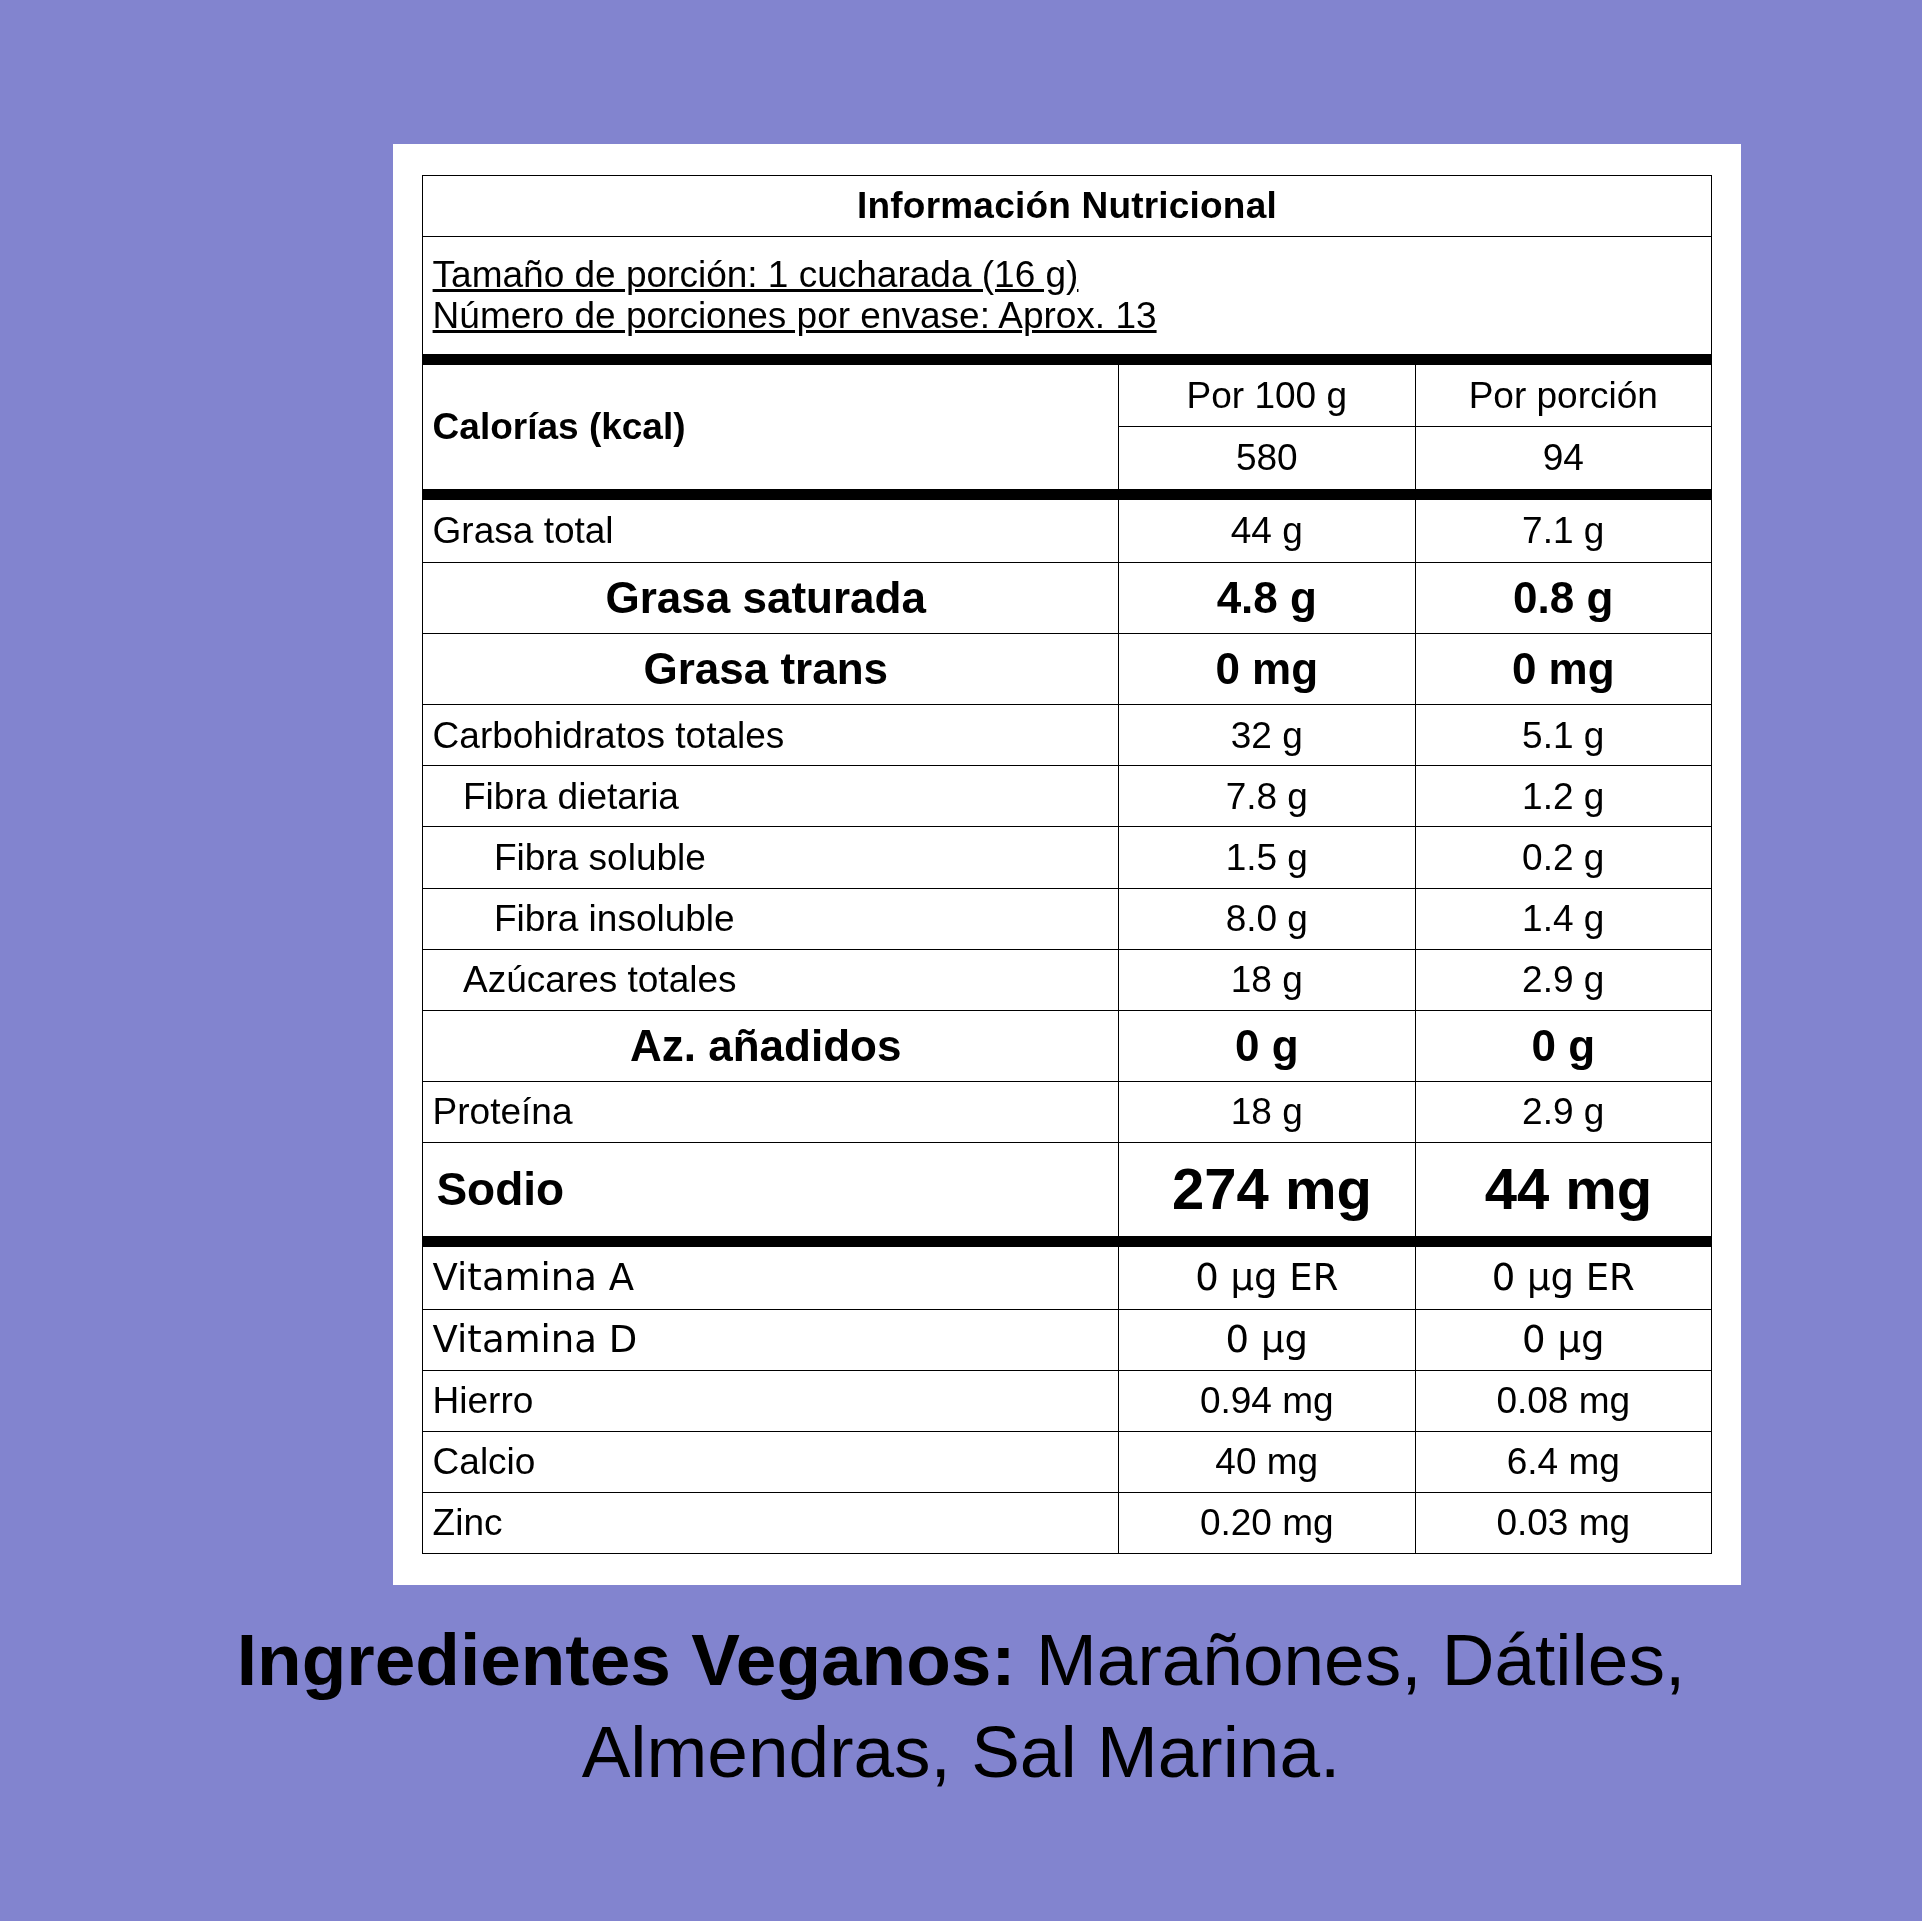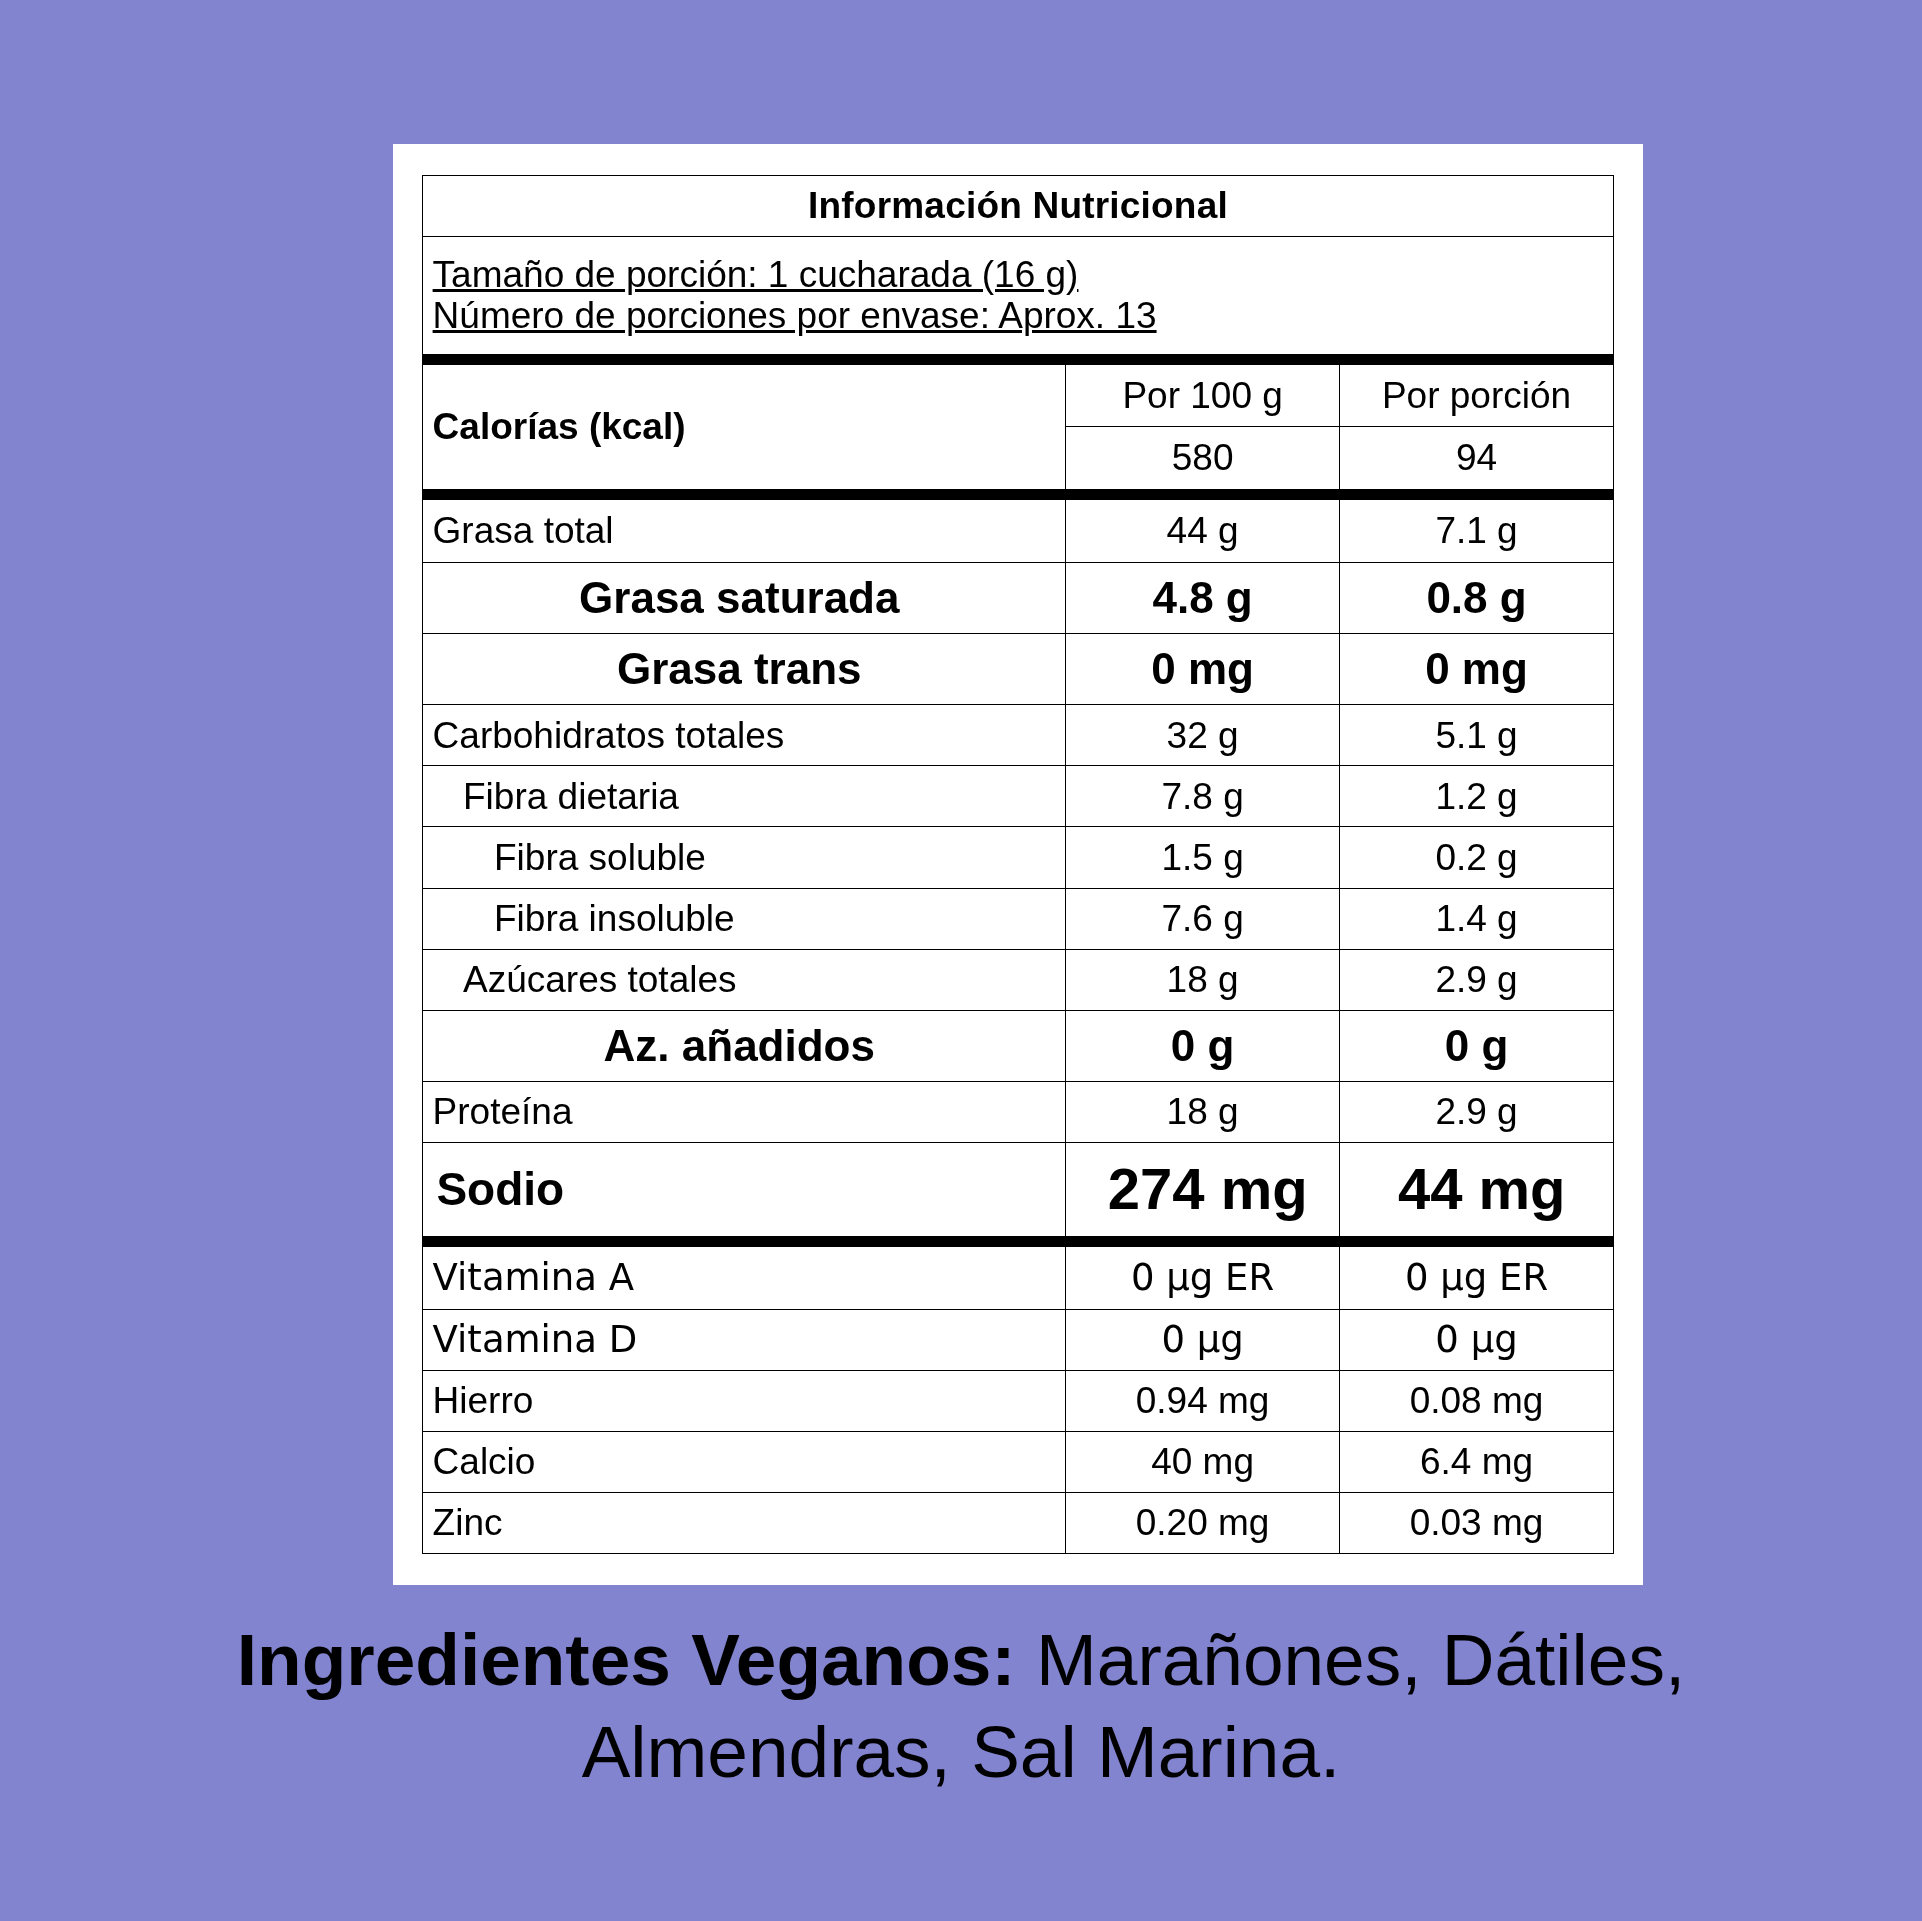--- a/index.html
+++ b/index.html
@@ -18,21 +18,21 @@
     position: relative;
     width: 1922px;
     height: 1921px;
   }
 
   
   .panel {
     position: absolute;
     left: 393px;
     top: 144px;
-    width: 1250px;
+    width: 1348px;
     height: 1441px;
     background: #ffffff;
     box-sizing: border-box;
     padding: 31px 29px 31px 29px;
   }
 
   table.nutri {
     width: 100%;
     height: 100%;
     border-collapse: collapse;
@@ -185,21 +185,21 @@
           <td class="n-value">7.8 g</td>
           <td class="n-value">1.2 g</td>
         </tr>
         <tr class="indent2">
           <td class="n-label">Fibra soluble</td>
           <td class="n-value">1.5 g</td>
           <td class="n-value">0.2 g</td>
         </tr>
         <tr class="indent2">
           <td class="n-label">Fibra insoluble</td>
-          <td class="n-value">7.6 g</td>
+          <td class="n-value">8.0 g</td>
           <td class="n-value">1.4 g</td>
         </tr>
         <tr class="indent1">
           <td class="n-label">Azúcares totales</td>
           <td class="n-value">18 g</td>
           <td class="n-value">2.9 g</td>
         </tr>
         <tr class="bold center">
           <td class="n-label">Az. añadidos</td>
           <td class="n-value">0 g</td>

